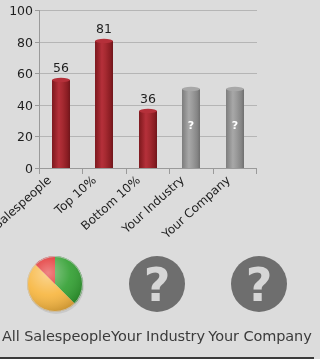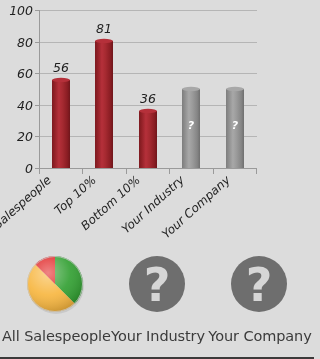--- a/index.html
+++ b/index.html
@@ -21,21 +21,20 @@
     box-sizing: border-box;
     border-bottom: 2px solid #3a3a3a;
   }
 
   
   .chart-area {
     position: absolute;
     left: 0; top: 0;
     width: 314px;
     height: 250px;
-    font-style: italic;
   }
   .chart-svg { display: block; }
 
   
   .footer {
     position: absolute;
     left: 0;
     top: 244px;
     width: 314px;
     height: 113px;

